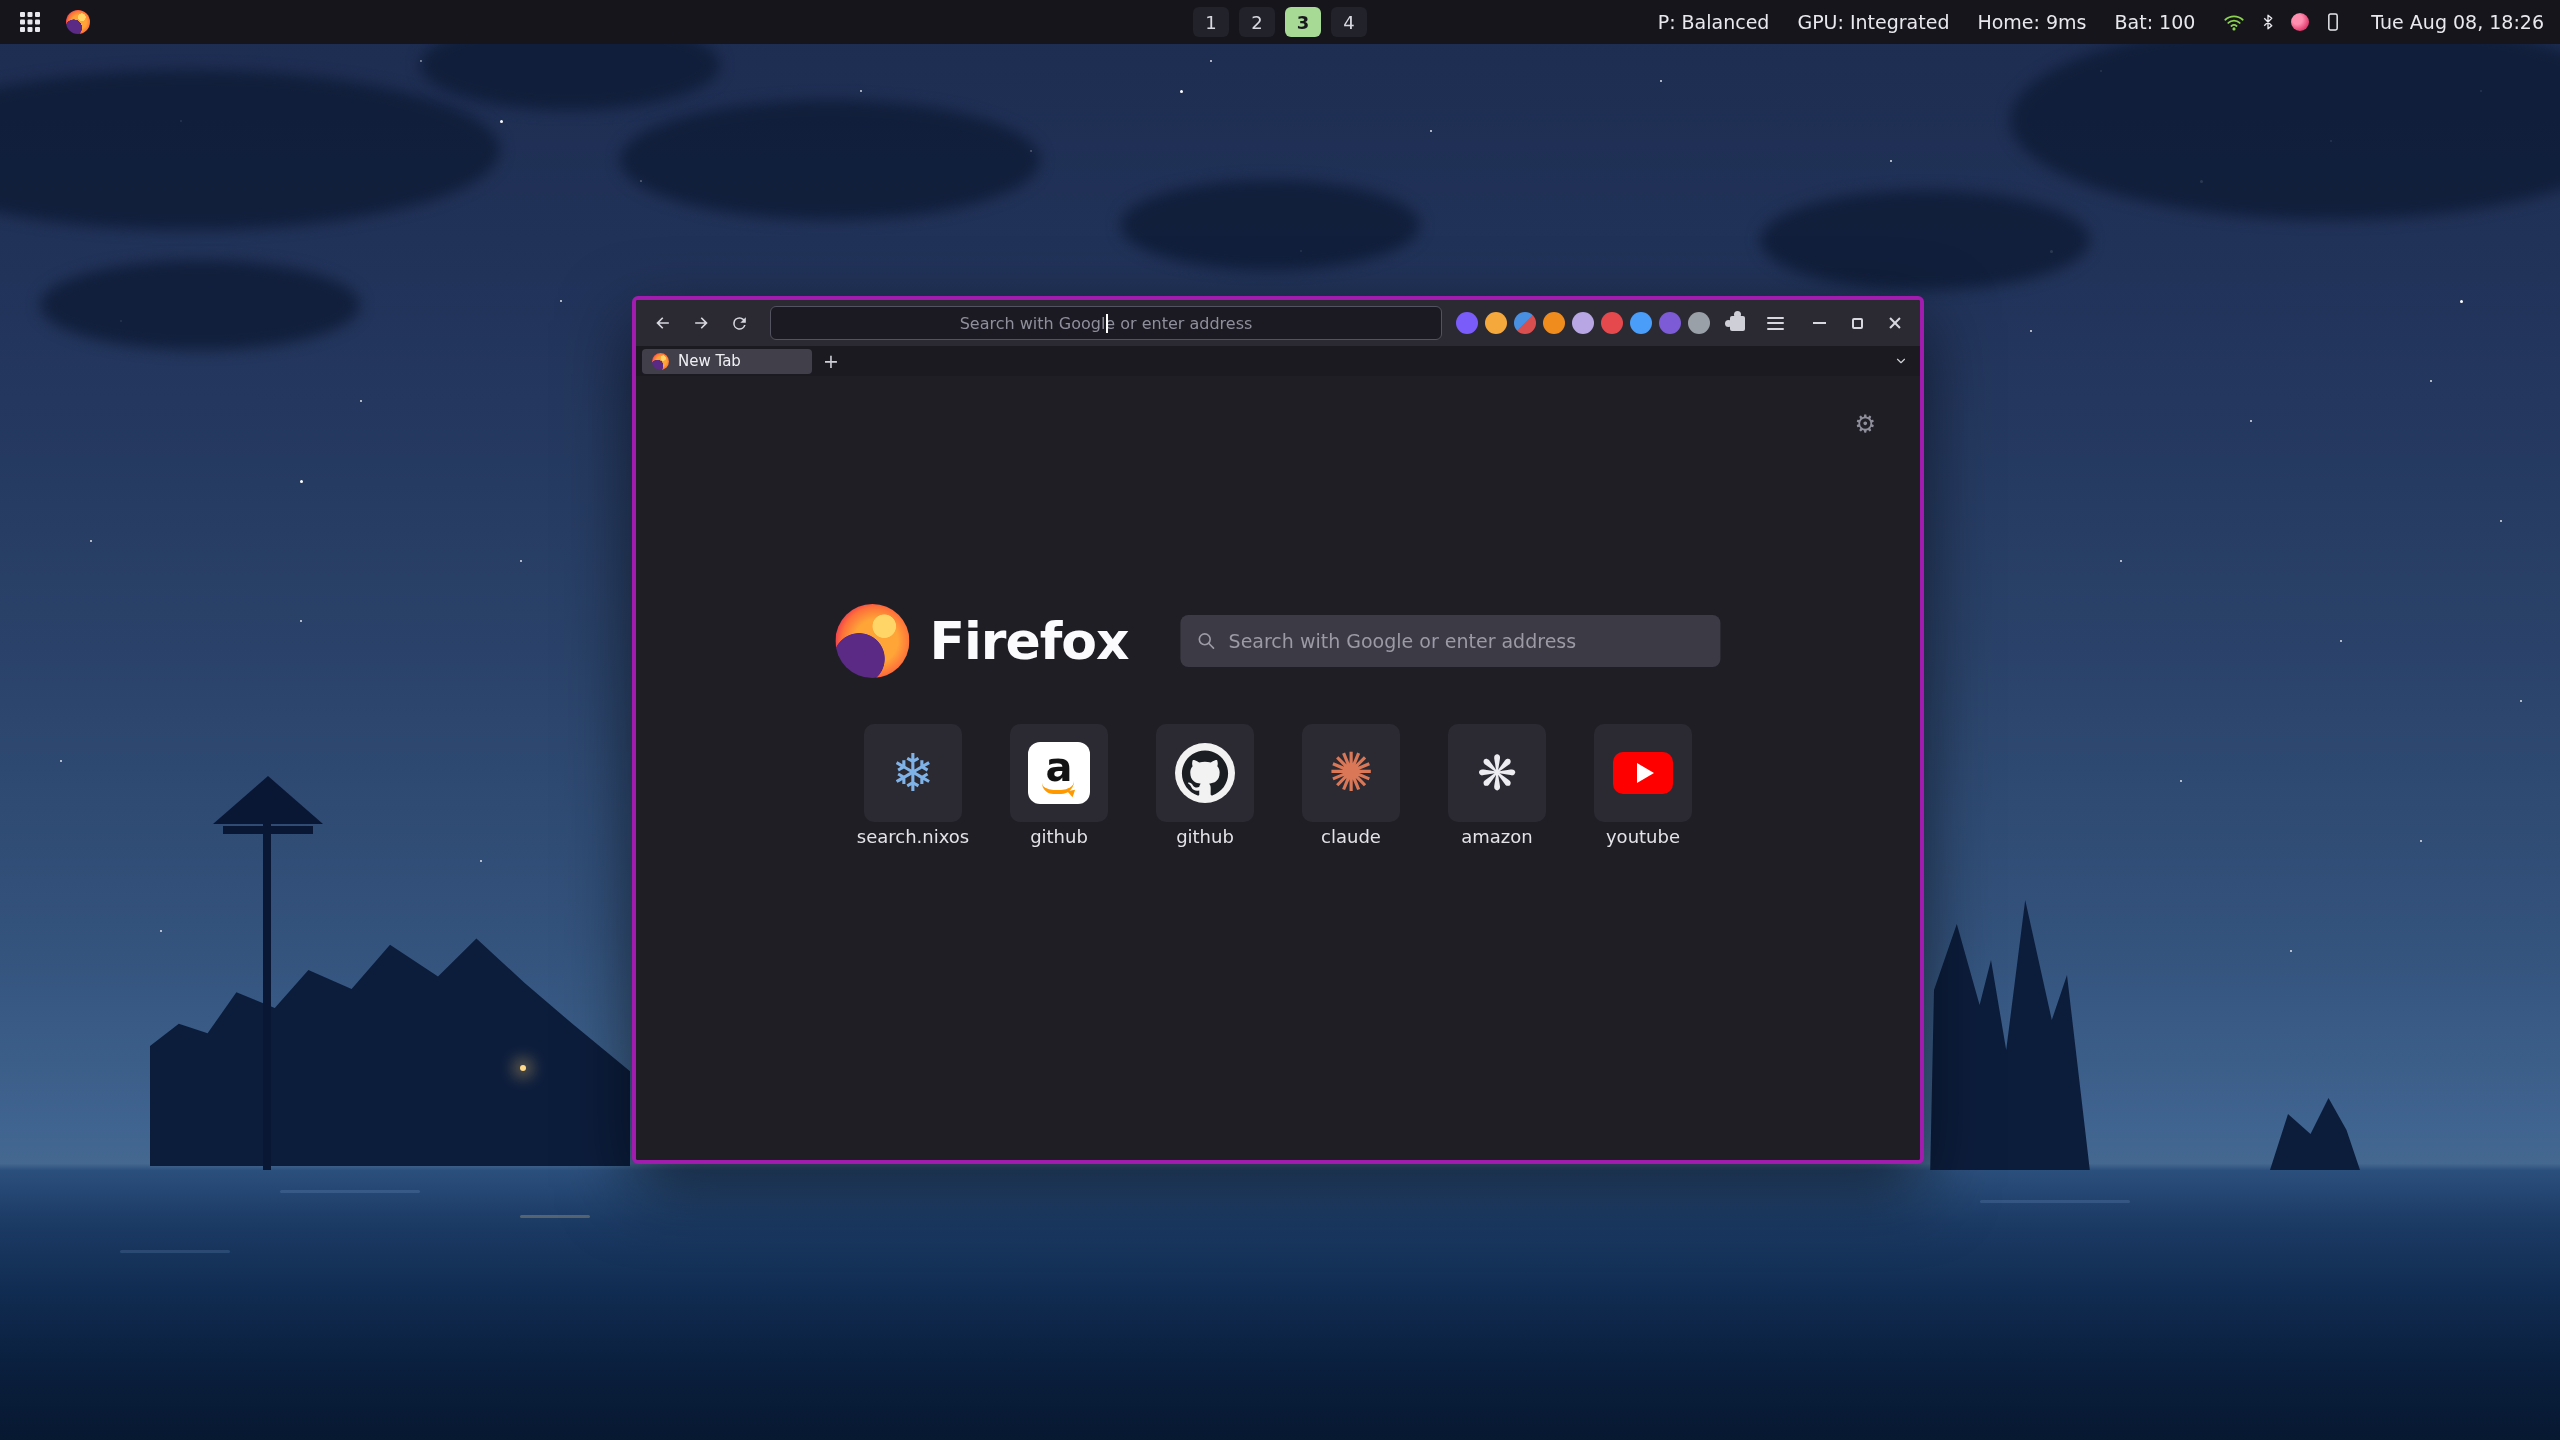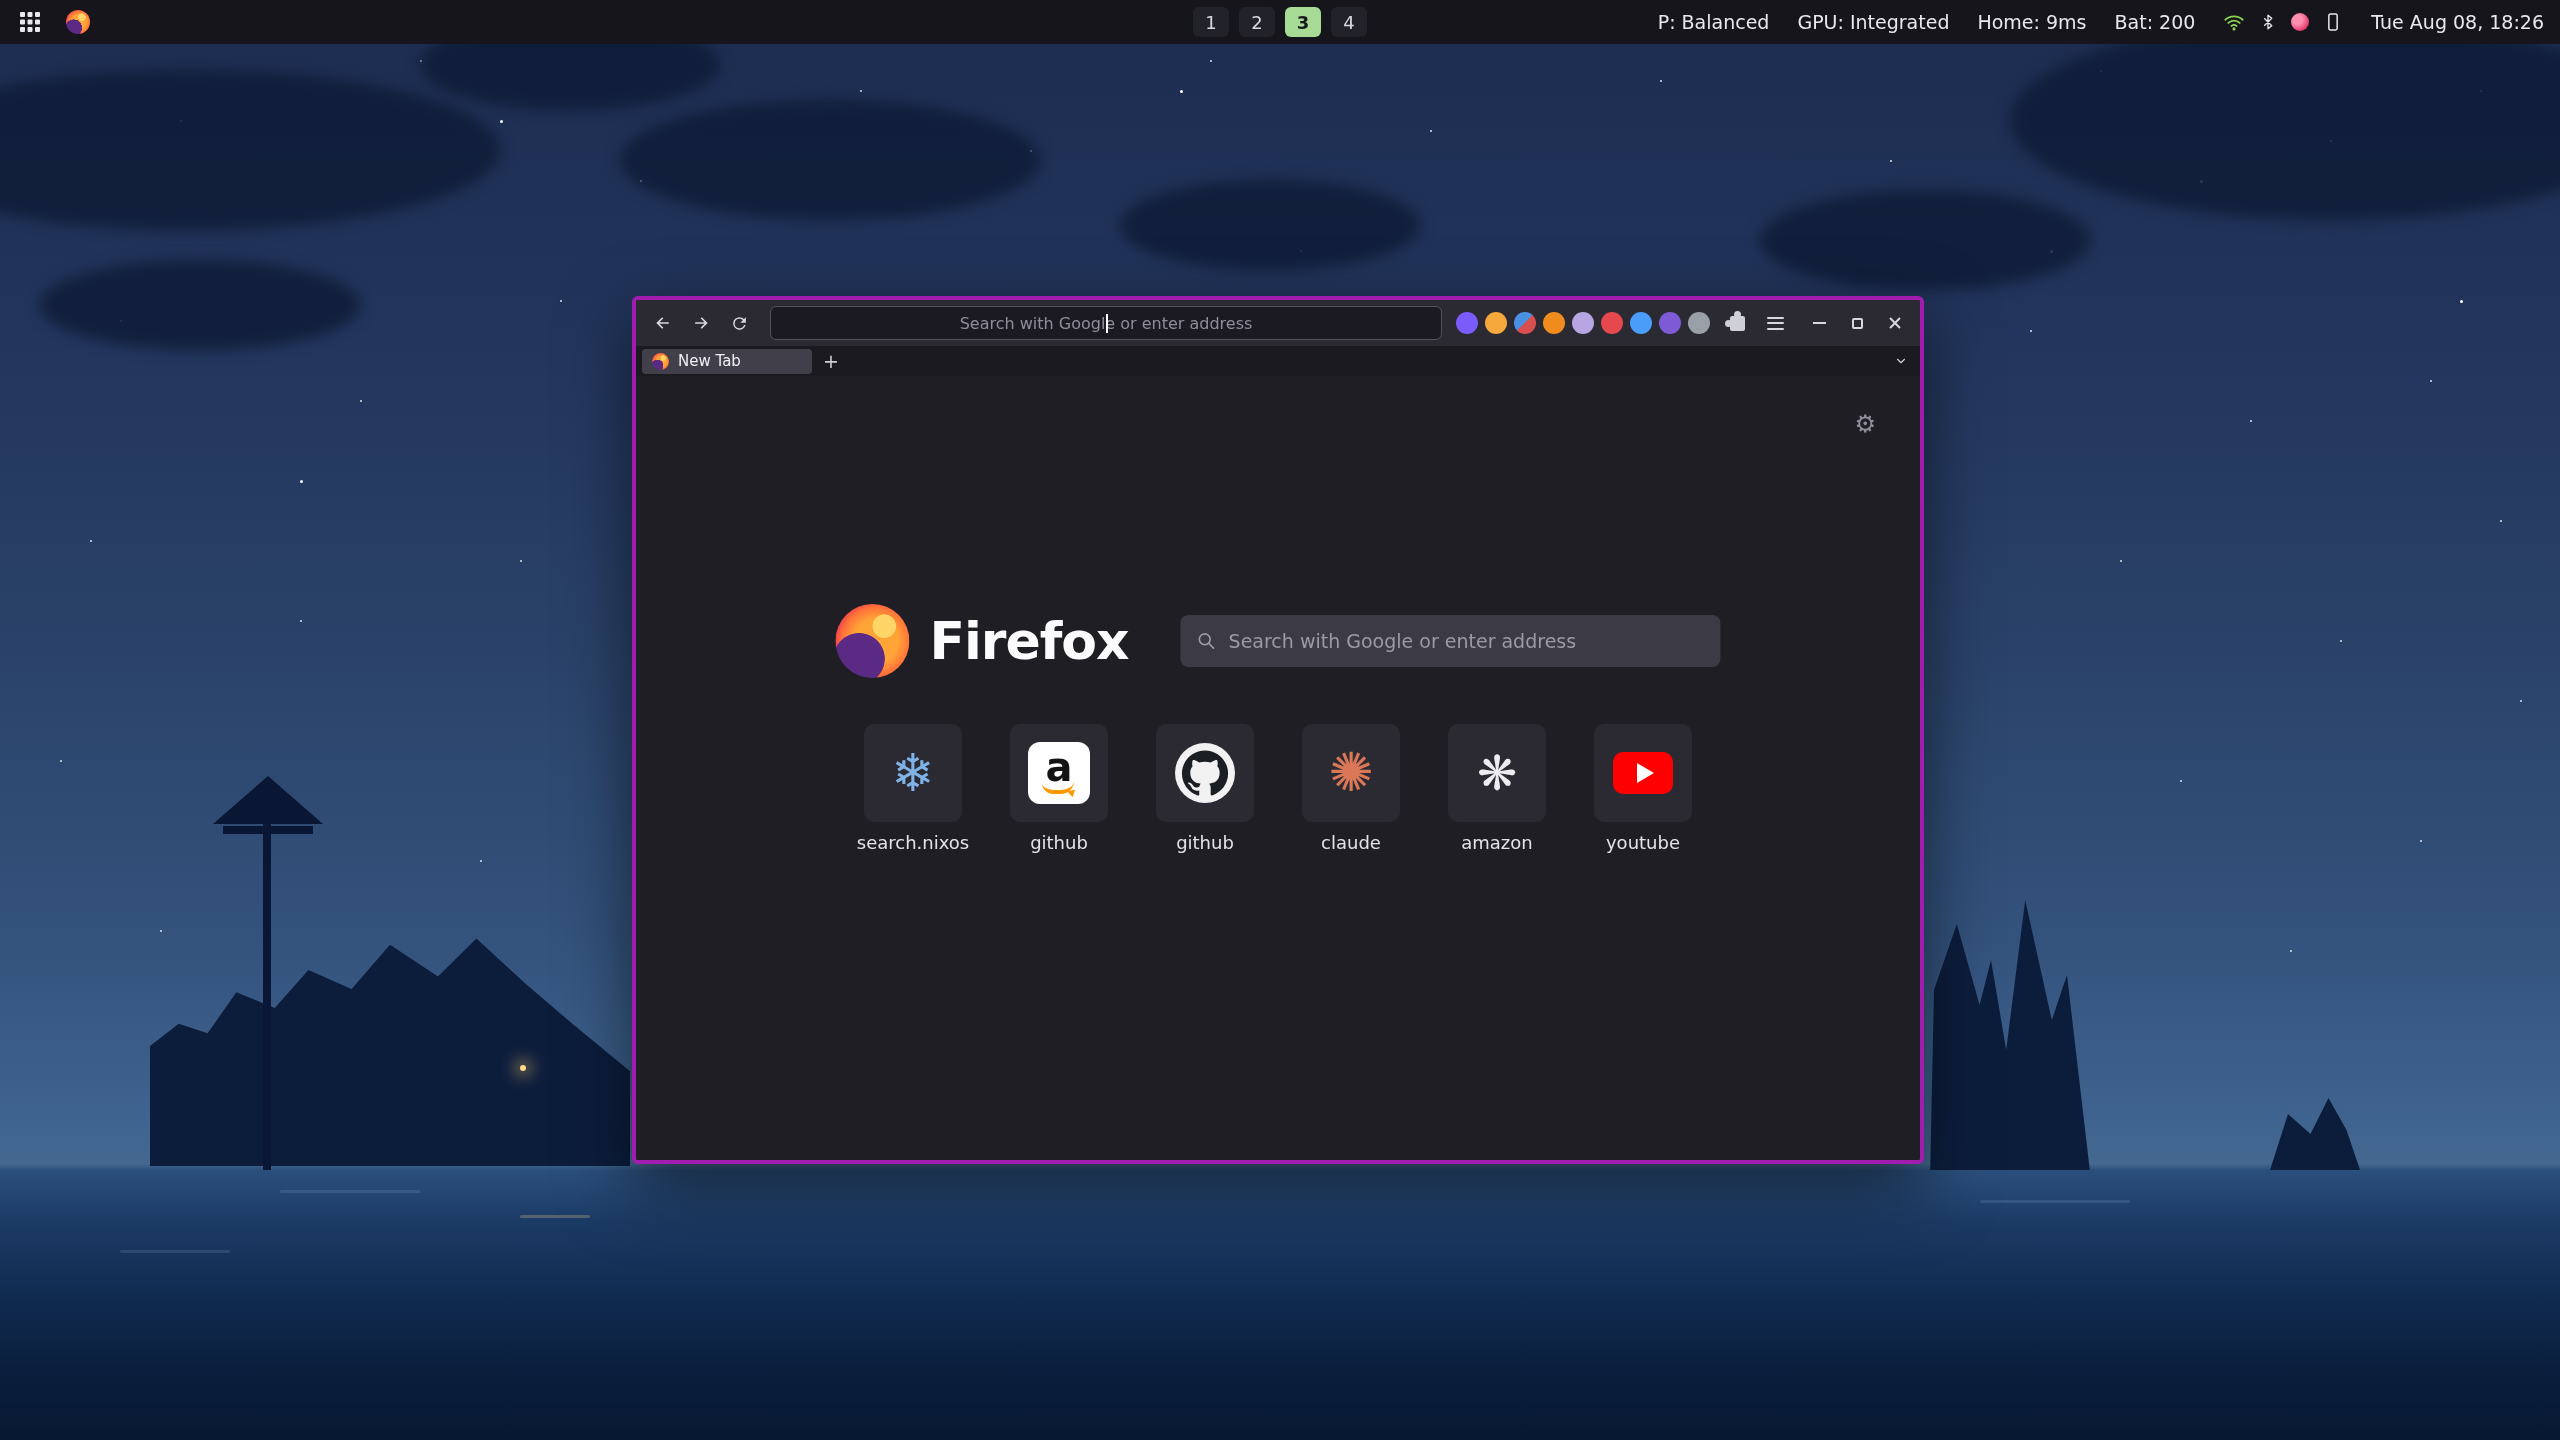--- a/index.html
+++ b/index.html
@@ -120,21 +120,21 @@
   .search-box { width:540px; height:52px; background:#3b3a45; border-radius:8px;
     display:flex; align-items:center; padding:0 16px; gap:12px; }
   .search-box input { flex:1; background:transparent; border:none; outline:none;
     color:#fbfbfe; font-size:19px; font-family:inherit; }
   .search-box input::placeholder { color:#9b9aa5; }
 
   .shortcuts { position:absolute; top:348px; left:50%; transform:translateX(-50%); display:flex; gap:46px; }
   .shortcut { display:flex; flex-direction:column; align-items:center; width:100px; }
   .tile { width:98px; height:98px; background:#2b2a33; border-radius:10px;
     display:flex; align-items:center; justify-content:center; }
-  .sc-label { margin-top:10px; font-size:18px; color:#e4e3e8; }
+  .sc-label { margin-top:4px; font-size:18px; color:#e4e3e8; }
   .nix-flake { font-size:52px; color:#7fb3e8; line-height:1; }
   .amz { position:relative; width:62px; height:62px; background:#fff; border-radius:12px;
     display:flex; align-items:center; justify-content:center; }
   .amz-a { font-size:40px; font-weight:bold; color:#131313; margin-top:-12px; line-height:1; }
   .amz-smile { position:absolute; left:14px; bottom:10px; width:32px; height:13px;
     border:0 solid #f90; border-bottom-width:4px; border-radius:0 0 16px 14px; }
   .amz-smile::after { content:""; position:absolute; right:-2px; bottom:-6px; width:0; height:0;
     border-left:7px solid #f90; border-top:4px solid transparent; border-bottom:4px solid transparent;
     transform:rotate(-42deg); }
   .claude-star { font-size:54px; color:#d97757; line-height:1; }
@@ -200,21 +200,21 @@
       <div class="ws">1</div>
       <div class="ws">2</div>
       <div class="ws active">3</div>
       <div class="ws">4</div>
     </div>
 
     <div class="tb-right">
       <span>P: Balanced</span>
       <span>GPU: Integrated</span>
       <span>Home: 9ms</span>
-      <span>Bat: 200</span>
+      <span>Bat: 100</span>
       <div class="tray">
         <svg width="22" height="22" viewBox="0 0 24 24">
           <g fill="none" stroke="#8bd450" stroke-width="2" stroke-linecap="round">
             <path d="M2.5 9.5a14 14 0 0 1 19 0"></path>
             <path d="M5.8 13a9 9 0 0 1 12.4 0"></path>
             <path d="M9.2 16.3a4.5 4.5 0 0 1 5.6 0"></path>
           </g>
           <circle cx="12" cy="19.5" r="1.7" fill="#8bd450"></circle>
         </svg>
         <svg width="18" height="22" viewBox="0 0 24 24">

